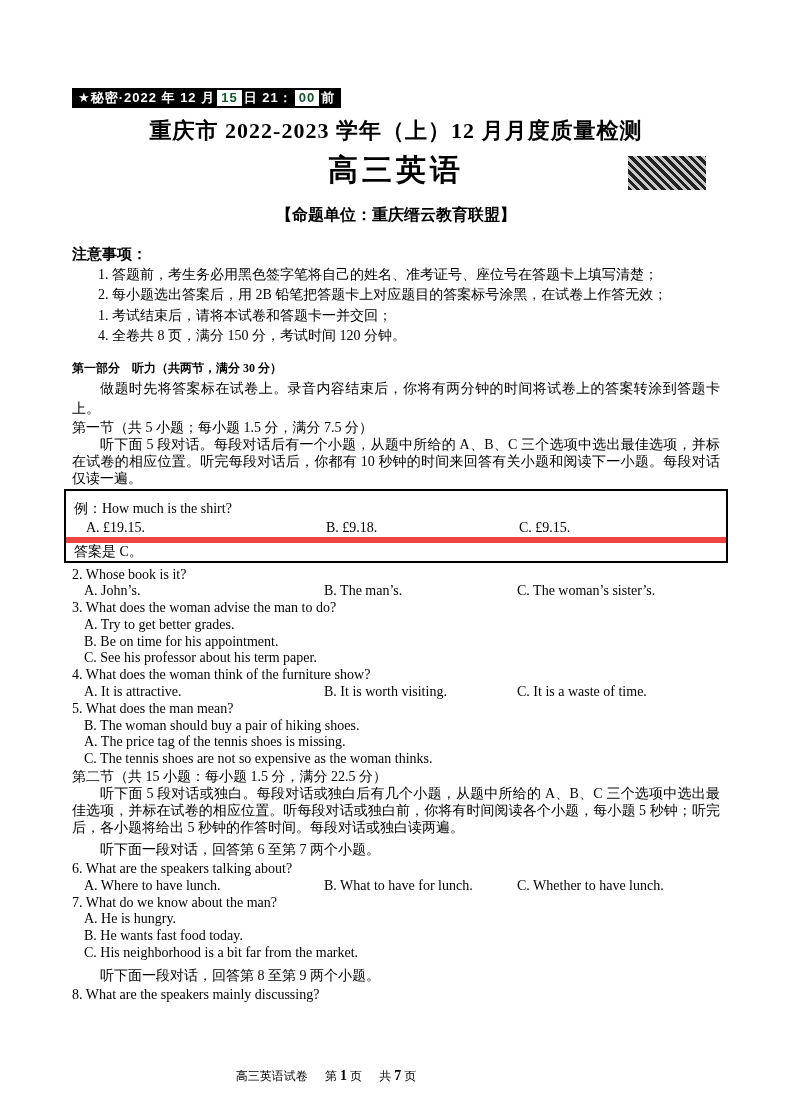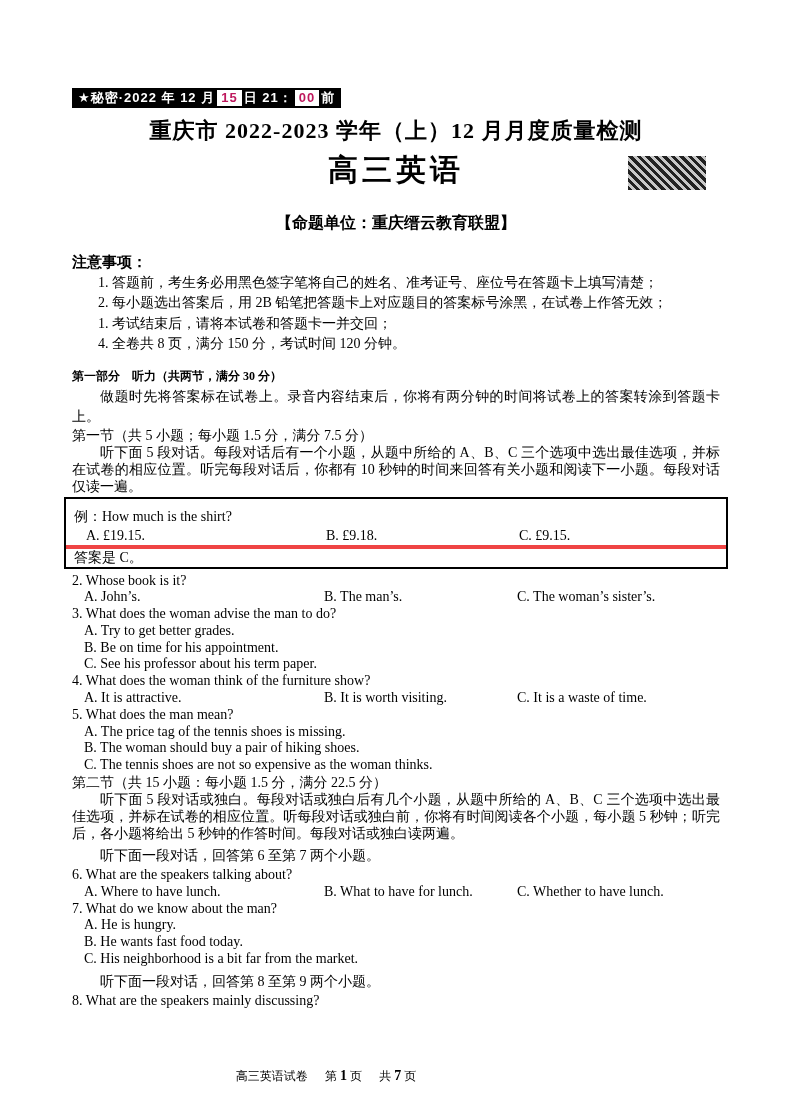--- a/index.html
+++ b/index.html
@@ -6,43 +6,43 @@
   body{width:790px;height:1118px;background:#fff;color:#000;
        font-family:"Liberation Serif","DejaVu Serif",serif;
        font-size:14px;overflow:hidden}
   .page{position:relative;width:790px;height:1118px;background:#fff}
   .content{position:absolute;top:88px;left:72px;width:648px}
 
   .banner{display:inline-block;background:#000;color:#fff;
           font-family:"Liberation Sans","DejaVu Sans",sans-serif;
           font-size:13px;font-weight:bold;line-height:20px;
           padding:0 6px;letter-spacing:1px;vertical-align:top;white-space:nowrap}
-  .banner .fill{display:inline-block;background:#fff;color:#be185d;
+  .banner .fill{display:inline-block;background:#fff;color:#14532d;
                 padding:0 4px;margin:0 2px;line-height:16px}
 
   .title{text-align:center;font-size:22px;font-weight:bold;
          margin-top:8px;line-height:30px;letter-spacing:1px}
   .subject-row{position:relative;text-align:center;margin-top:2px;height:44px}
   .subject{font-size:30px;font-weight:bold;letter-spacing:4px;line-height:44px}
   .stamp{position:absolute;right:14px;top:8px;width:78px;height:34px;
          background:repeating-linear-gradient(45deg,#222 0 3px,#c9c9c9 3px 6px)}
-  .unit{text-align:center;font-size:16px;font-weight:bold;margin-top:20px;line-height:22px}
+  .unit{text-align:center;font-size:16px;font-weight:bold;margin-top:12px;line-height:22px}
 
   .notes{margin-top:18px;line-height:20.5px}
   .notes-heading{font-weight:bold;font-size:15px}
   .note-item{padding-left:26px;text-align:justify}
 
   .part-heading{font-weight:bold;font-size:12px;margin-top:10px;line-height:22px}
   .para{text-align:justify;line-height:20px}
   .line{line-height:17px;text-align:justify}
   .indent{text-indent:2em}
 
   .example-box{border:2px solid #000;margin:2px -8px 4px -8px;
                padding:8px 8px 0 8px;line-height:19px}
-  .example-answer{border-top:4px solid #ef4444;margin:0 -8px;padding:0 8px;line-height:18px}
+  .example-answer{border-top:6px solid #ef4444;margin:0 -8px;padding:0 8px;line-height:18px}
 
   .q{line-height:16.8px}
   .q .q-text{text-align:justify}
   .opts-row{display:grid;grid-template-columns:240px 193px 1fr;padding-left:12px}
   .opt-stack{padding-left:12px}
   .prompt{text-indent:2em;line-height:17px;margin-top:5px;margin-bottom:3px}
 
   .footer{position:absolute;left:0;width:652px;top:1068px;text-align:center;
           font-size:12px;line-height:16px;
           font-family:"Liberation Sans","DejaVu Sans",sans-serif}
@@ -112,22 +112,22 @@
       <div class="q-text">4. What does the woman think of the furniture show?</div>
       <div class="opts-row">
         <span>A. It is attractive.</span>
         <span>B. It is worth visiting.</span>
         <span>C. It is a waste of time.</span>
       </div>
     </div>
 
     <div class="q">
       <div class="q-text">5. What does the man mean?</div>
+      <div class="opt-stack">B. The woman should buy a pair of hiking shoes.</div>
       <div class="opt-stack">A. The price tag of the tennis shoes is missing.</div>
-      <div class="opt-stack">B. The woman should buy a pair of hiking shoes.</div>
       <div class="opt-stack">C. The tennis shoes are not so expensive as the woman thinks.</div>
     </div>
 
     <div class="line">第二节（共 15 小题：每小题 1.5 分，满分 22.5 分）</div>
     <div class="line indent">听下面 5 段对话或独白。每段对话或独白后有几个小题，从题中所给的 A、B、C 三个选项中选出最佳选项，并标在试卷的相应位置。听每段对话或独白前，你将有时间阅读各个小题，每小题 5 秒钟；听完后，各小题将给出 5 秒钟的作答时间。每段对话或独白读两遍。</div>
 
     <div class="prompt">听下面一段对话，回答第 6 至第 7 两个小题。</div>
 
     <div class="q">
       <div class="q-text">6. What are the speakers talking about?</div>

